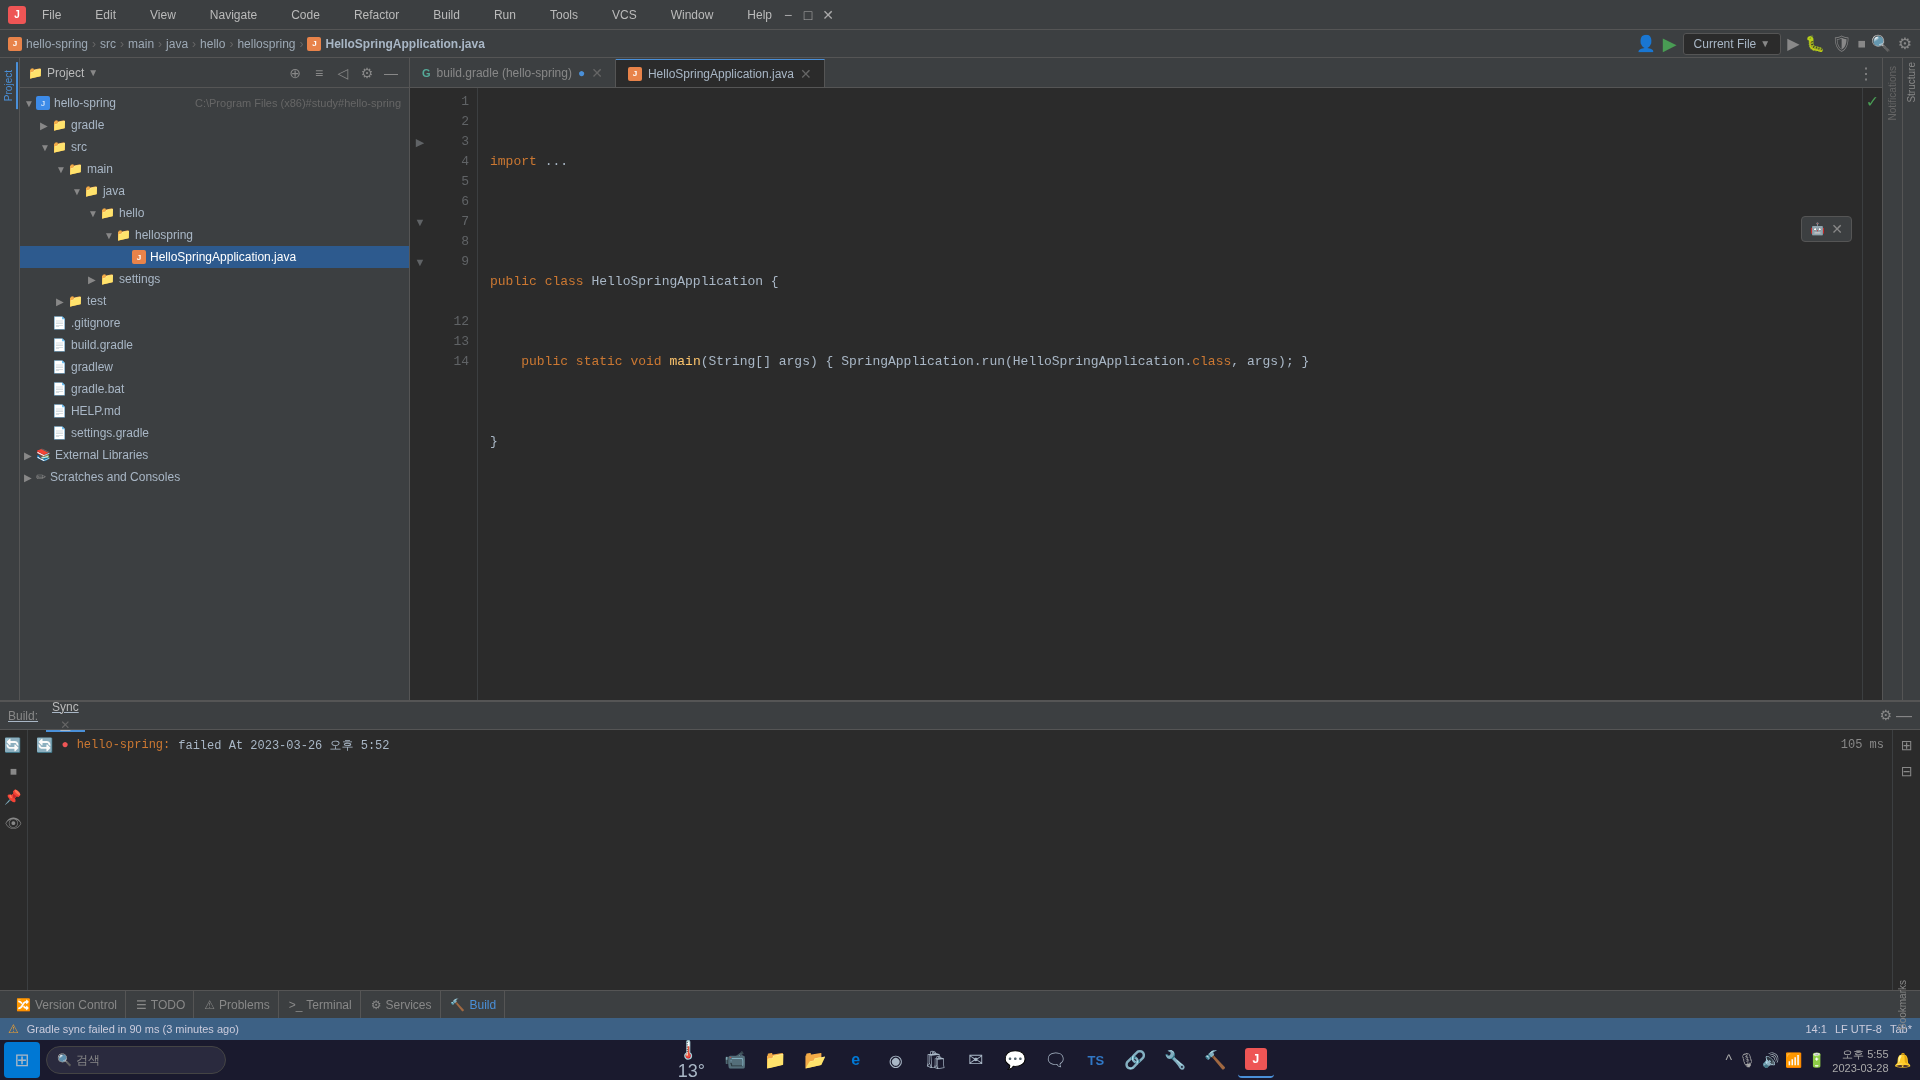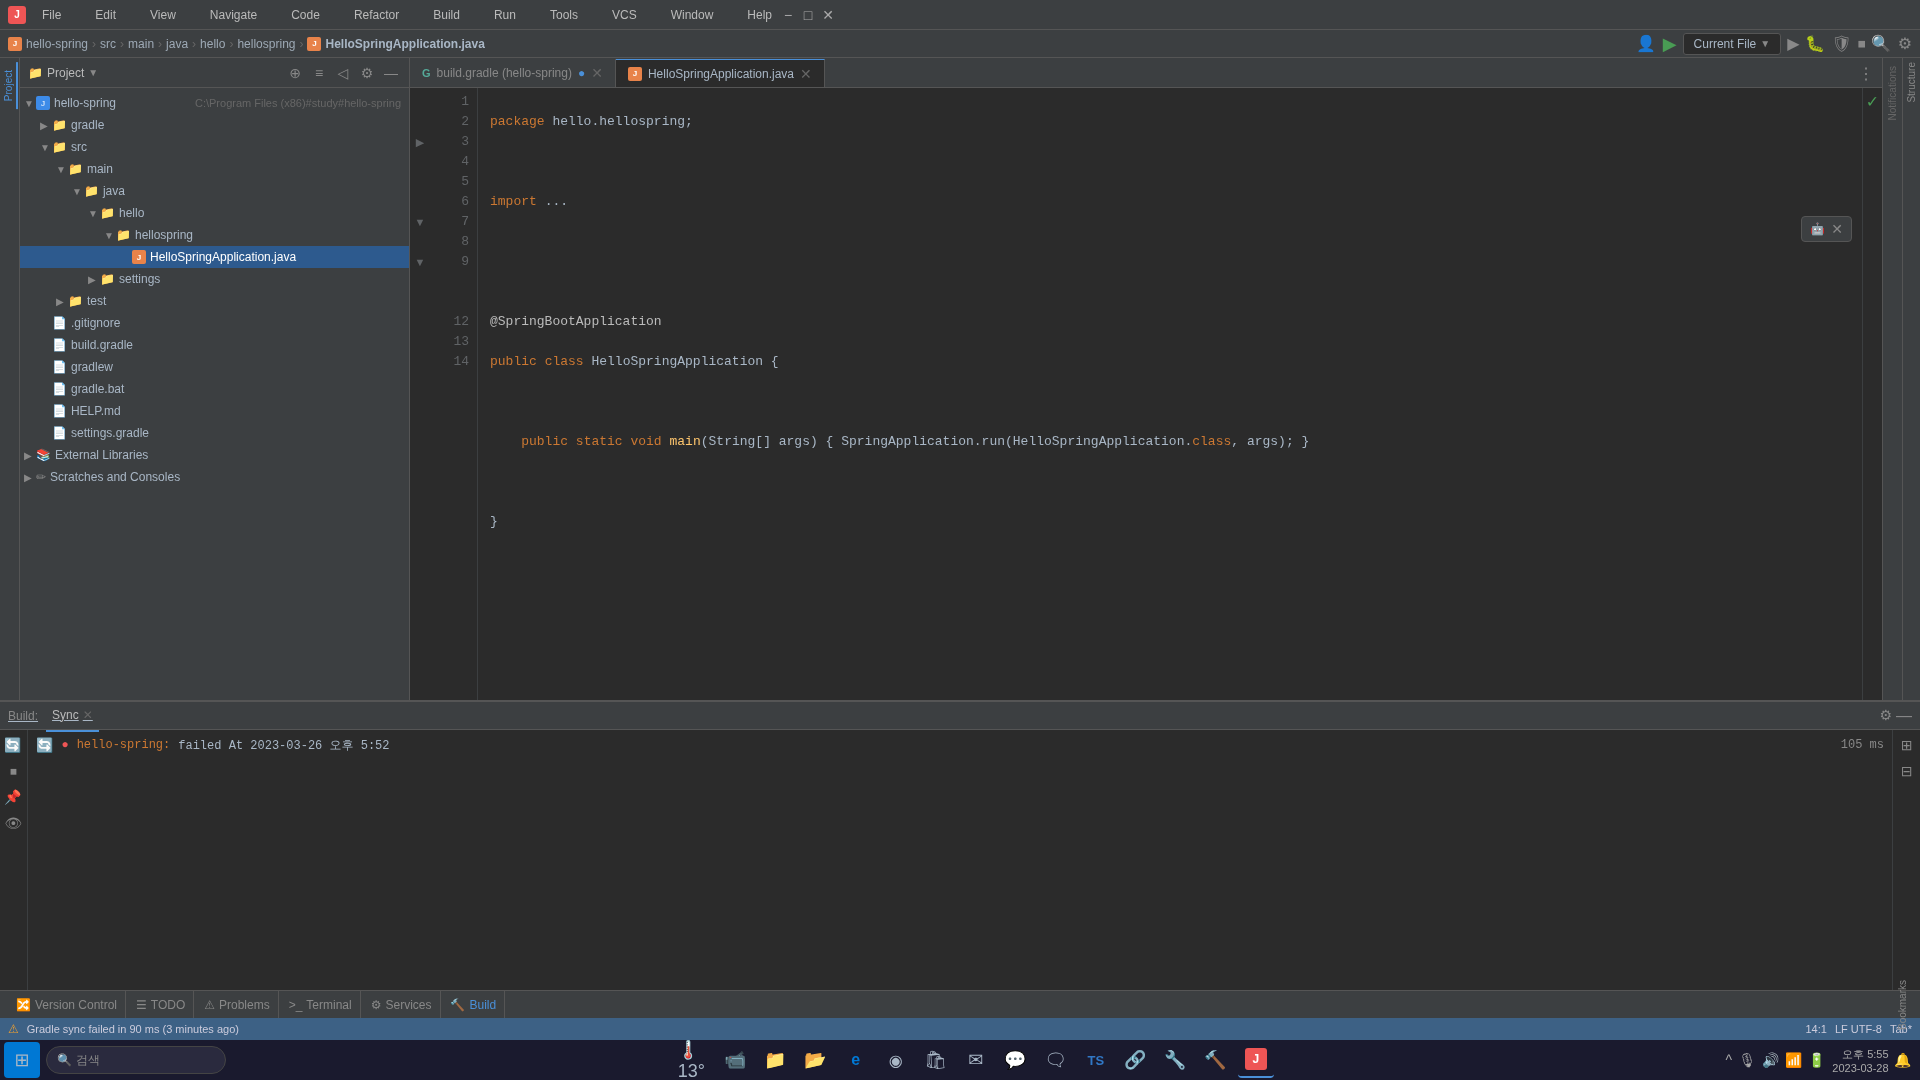--- a/index.html
+++ b/index.html
@@ -248,20 +248,21 @@
       border-bottom: 1px solid #555;
       gap: 8px;
     }
     .build-tab {
       font-size: 12px;
       color: #888;
       padding: 0 6px;
       height: 32px;
       display: flex; align-items: center; gap: 4px;
       cursor: pointer;
+      flex-direction: column;
     }
     .build-tab.active { color: #bbb; border-bottom: 2px solid #4a90d9; }
     .build-tab .tab-close-small { font-size: 12px; color: #666; }
 
     .build-content {
       flex: 1;
       display: flex;
       overflow: hidden;
     }
 
@@ -671,26 +672,24 @@
           <div>8</div>
           <div>9</div>
           <div>&nbsp;</div>
           <div>&nbsp;</div>
           <div>12</div>
           <div>13</div>
           <div>14</div>
         </div>
 
         <div class="code-area">
-<div class="code-line"><span class="kw">package</span> hello.hellospring;</div>
 <div class="code-line">&nbsp;</div>
 <div class="code-line"><span class="kw">import</span> <span style="color:#a9b7c6;">...</span></div>
 <div class="code-line">&nbsp;</div>
 <div class="code-line">&nbsp;</div>
-<div class="code-line"><span class="ann">@SpringBootApplication</span></div>
 <div class="code-line"><span class="kw">public</span> <span class="kw">class</span> HelloSpringApplication {</div>
 <div class="code-line">&nbsp;</div>
 <div class="code-line">    <span class="kw">public</span> <span class="kw">static</span> <span class="kw">void</span> <span style="color:#ffc66d;">main</span>(<span style="color:#a9b7c6;">String</span>[] args) { <span style="color:#a9b7c6;">SpringApplication</span>.run(<span style="color:#a9b7c6;">HelloSpringApplication</span>.<span class="kw">class</span>, args); }</div>
 <div class="code-line">&nbsp;</div>
 <div class="code-line">}</div>
 <div class="code-line">&nbsp;</div>
         </div>
 
         <div class="right-gutter">
           <span class="gutter-ok">✓</span>

